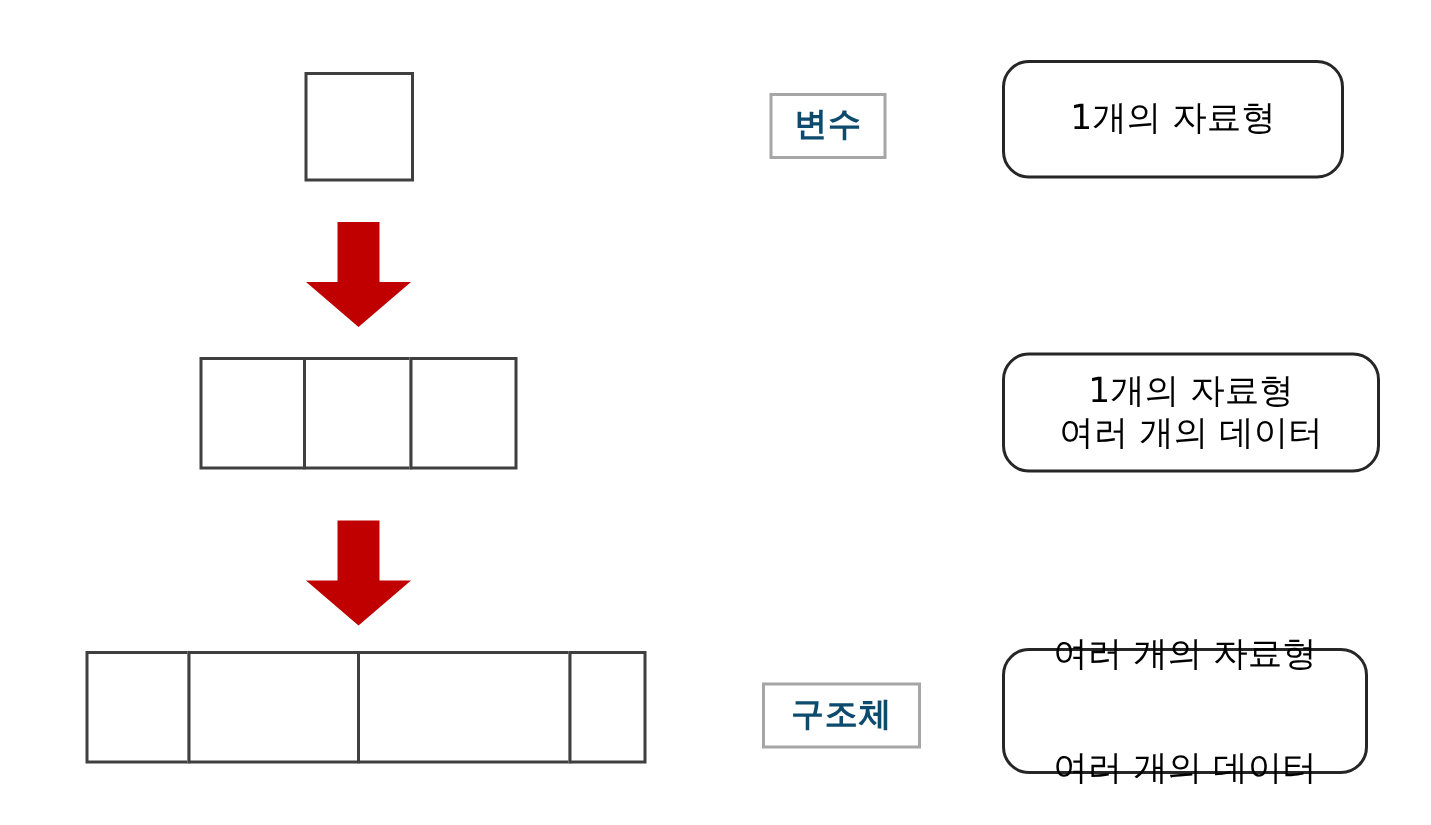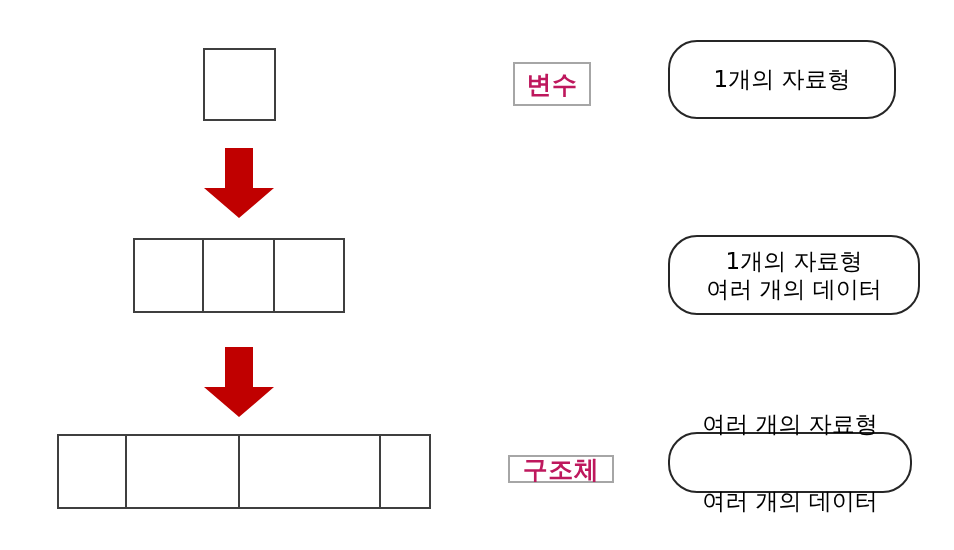--- a/index.html
+++ b/index.html
@@ -55,49 +55,49 @@
   
   .label-box {
     position: absolute;
     box-sizing: border-box;
     border: 2px solid #a6a6a6;
     background: #ffffff;
     display: flex;
     align-items: center;
     justify-content: center;
     font-weight: bold;
-    font-size: 25px;
+    font-size: 22px;
     letter-spacing: 0.5px;
-    color: #be185d;
+    color: #0c4a6e;
     line-height: 1;
   }
   #label-variable { left: 513px; top: 62px;  width: 78px;  height: 44px; }
   #label-array    { left: 513px; top: 258px; width: 78px;  height: 44px; }
-  #label-struct   { left: 508px; top: 455px; width: 106px; height: 28px; }
+  #label-struct   { left: 508px; top: 455px; width: 106px; height: 44px; }
 
   
   .callout {
     position: absolute;
     box-sizing: border-box;
     border: 2px solid #262626;
-    border-radius: 29px;
+    border-radius: 18px;
     background: #ffffff;
     display: flex;
     flex-direction: column;
     align-items: center;
     justify-content: center;
     font-size: 23px;
     line-height: 1.22;
     color: #000000;
     text-align: center;
     white-space: nowrap;
   }
   #callout-variable { left: 668px; top: 40px;  width: 228px; height: 79px; }
   #callout-array    { left: 668px; top: 235px; width: 252px; height: 80px; }
-  #callout-struct   { left: 668px; top: 432px; width: 244px; height: 61px; gap: 48px; }
+  #callout-struct   { left: 668px; top: 432px; width: 244px; height: 84px; gap: 48px; }
 
   .callout-line { display: block; }
 </style>
 </head>
 <body>
 
 <div class="canvas">
 
   <div class="cell-row" id="variable-row">
     <div class="cell" style="width:100%"></div>

